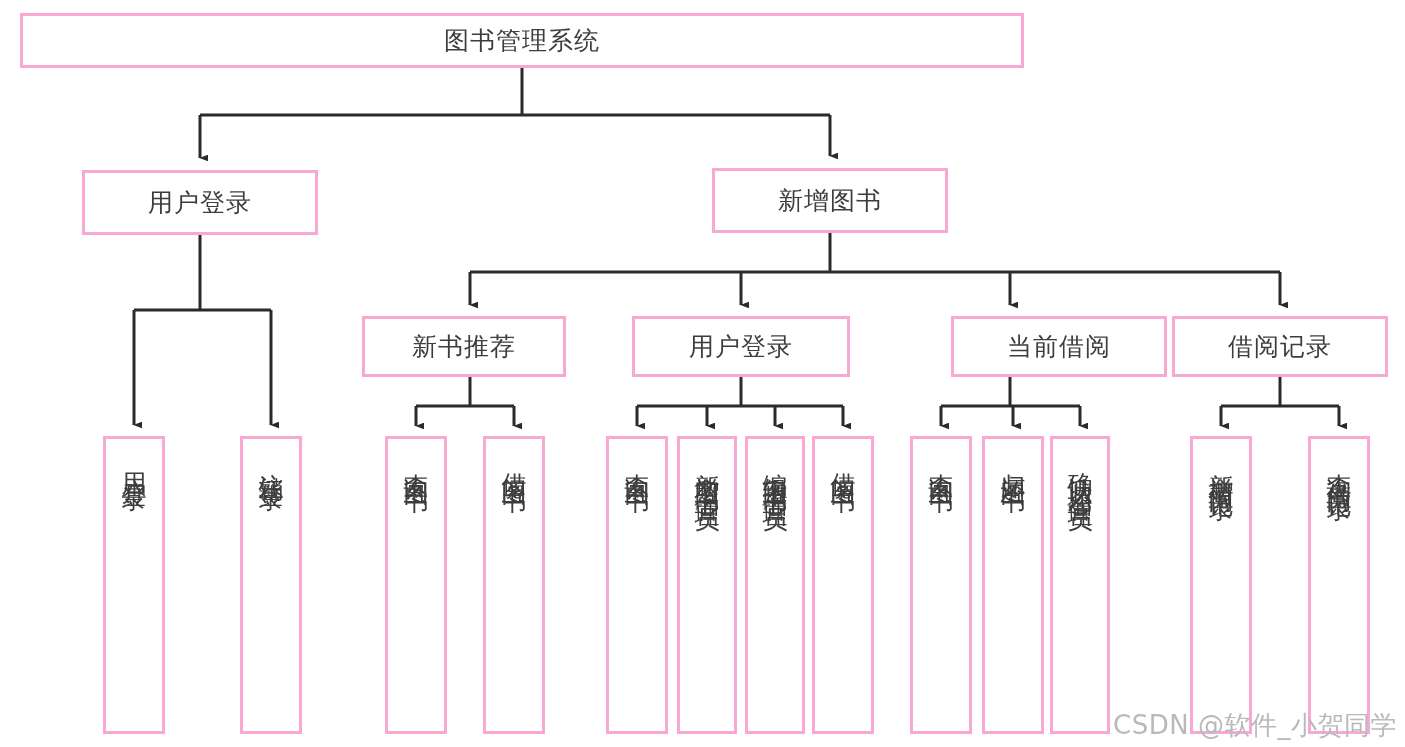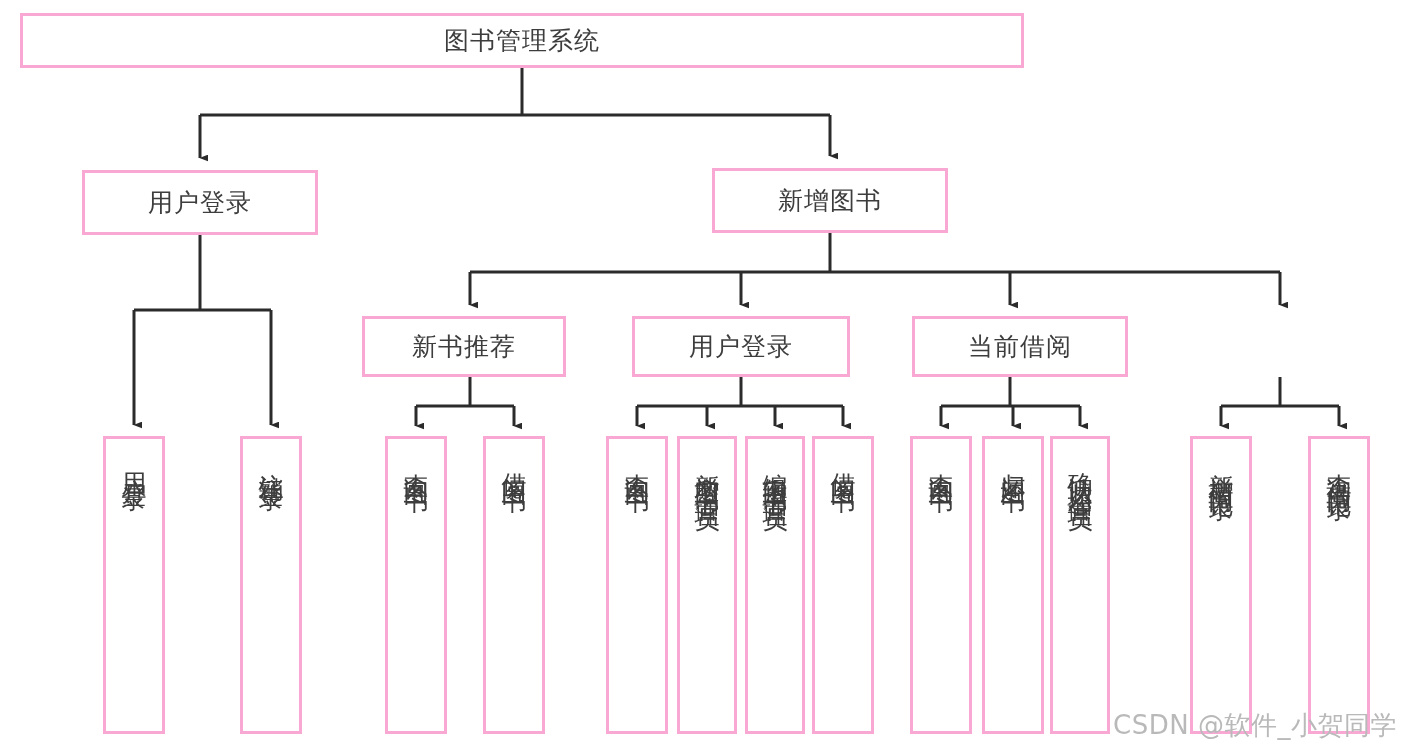--- a/index.html
+++ b/index.html
@@ -139,22 +139,25 @@
   <div class="node h-node" style="left:712px; top:168px; width:236px; height:65px;">
     <span>新增图书</span>
   </div>
 
   <div class="node h-node" style="left:362px; top:316px; width:204px; height:61px;">
     <span>新书推荐</span>
   </div>
   <div class="node h-node" style="left:632px; top:316px; width:218px; height:61px;">
     <span>用户登录</span>
   </div>
-  <div class="node h-node" style="left:912px; top:316px; width:216px; height:61px;">
+  <div class="node h-node" style="left:951px; top:316px; width:216px; height:61px;">
     <span>当前借阅</span>
+  </div>
+  <div class="node h-node" style="left:1172px; top:316px; width:216px; height:61px;">
+    <span>借阅记录</span>
   </div>
 
   <div class="node leaf-node" style="left:103px; top:436px; width:62px; height:298px;">
     <span class="vtext">用户登录</span>
   </div>
   <div class="node leaf-node" style="left:240px; top:436px; width:62px; height:298px;">
     <span class="vtext">注销登录</span>
   </div>
 
   <div class="node leaf-node" style="left:385px; top:436px; width:62px; height:298px;">

